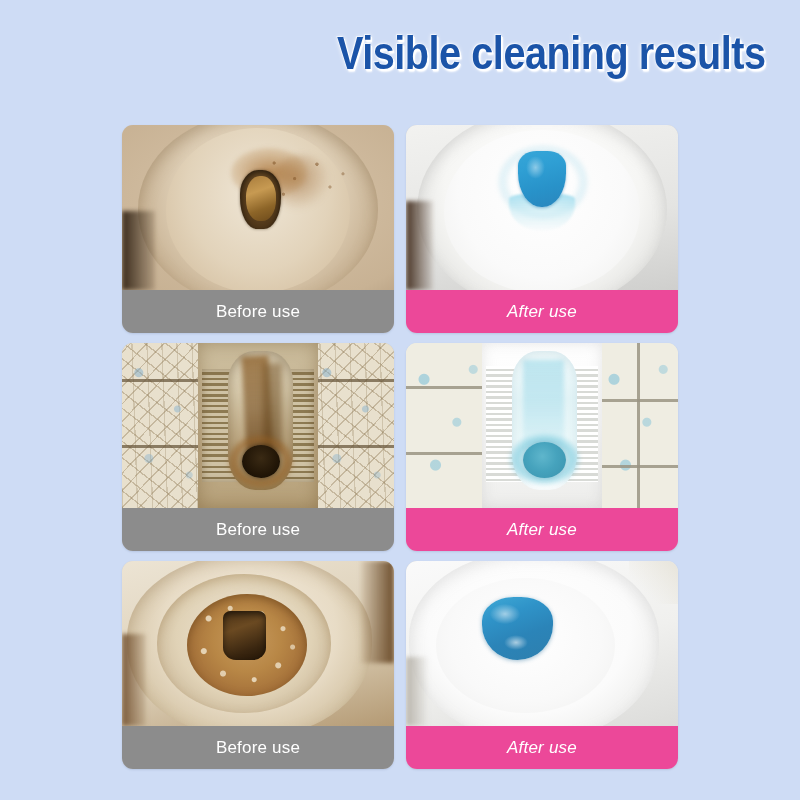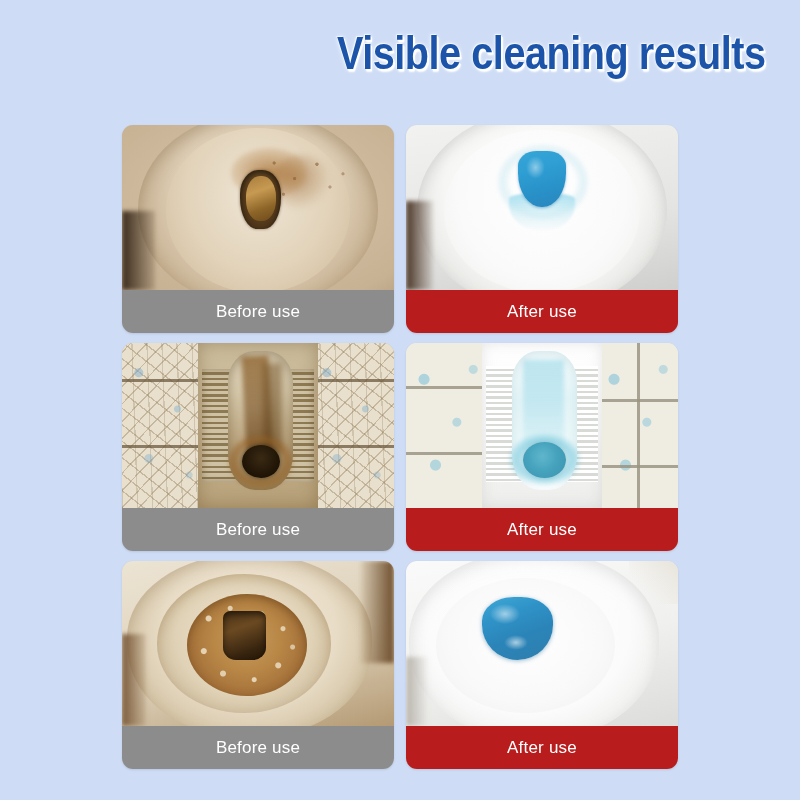--- a/index.html
+++ b/index.html
@@ -78,21 +78,21 @@
     width: 272px;
     height: 43px;
     display: flex;
     align-items: center;
     justify-content: center;
     color: #ffffff;
     font-size: 17px;
     letter-spacing: 0.2px;
   }
   .label-bar.before { background: #8c8c8c; }
-  .label-bar.after  { background: #b91c1c; }
+  .label-bar.after  { background: #ec4899; font-style: italic; }
 
   
   .scene { position: absolute; inset: 0; }
 
   
   .s1b { background:
       radial-gradient(ellipse 120% 120% at 50% 45%, #d8c5ab 0%, #c8b294 55%, #8d7355 100%);
   }
   .s1b .rimouter {
     position:absolute; left:6%; top:-8%; width:88%; height:118%;

